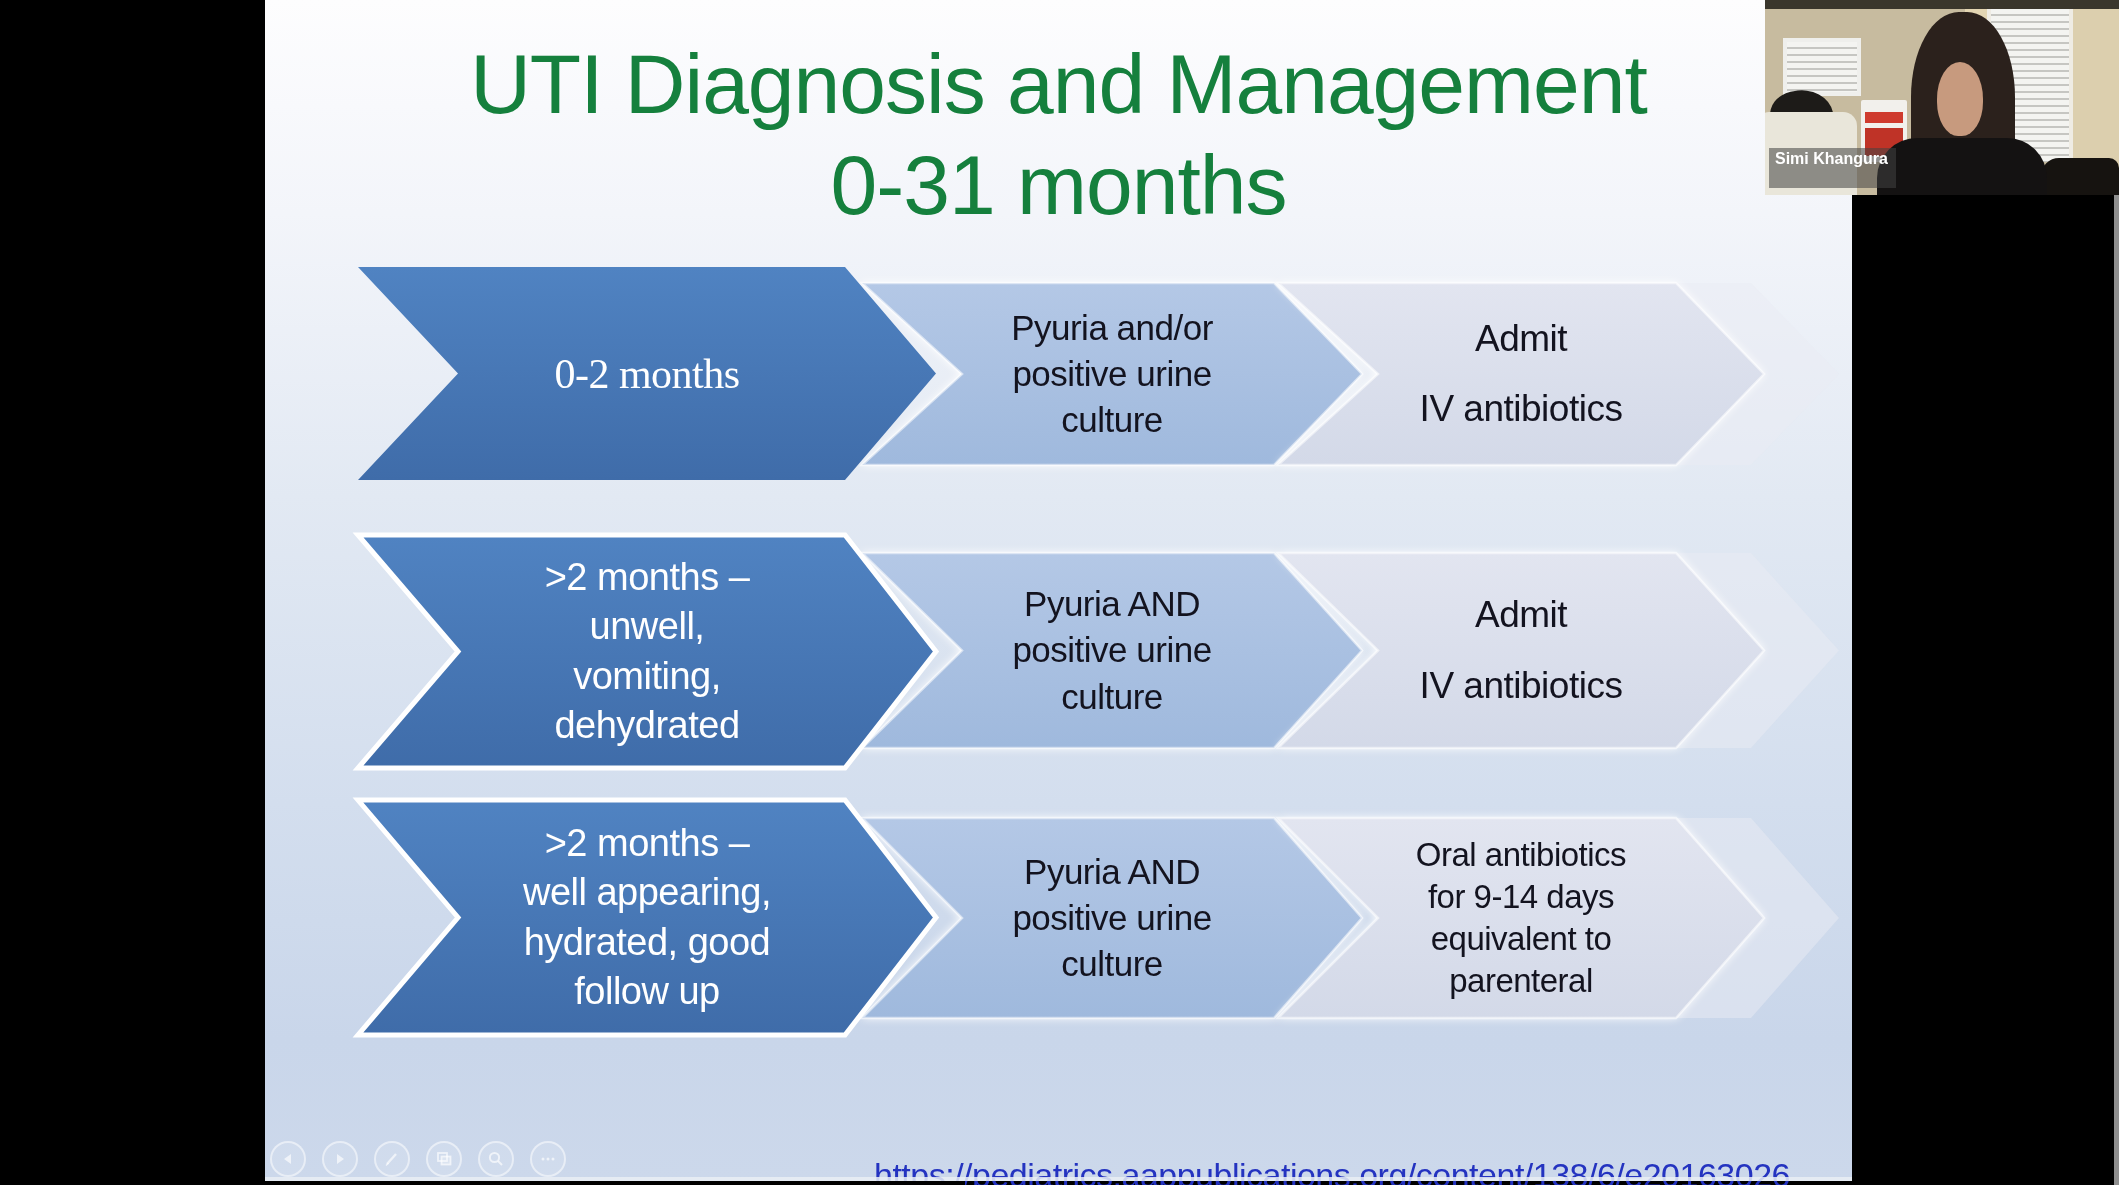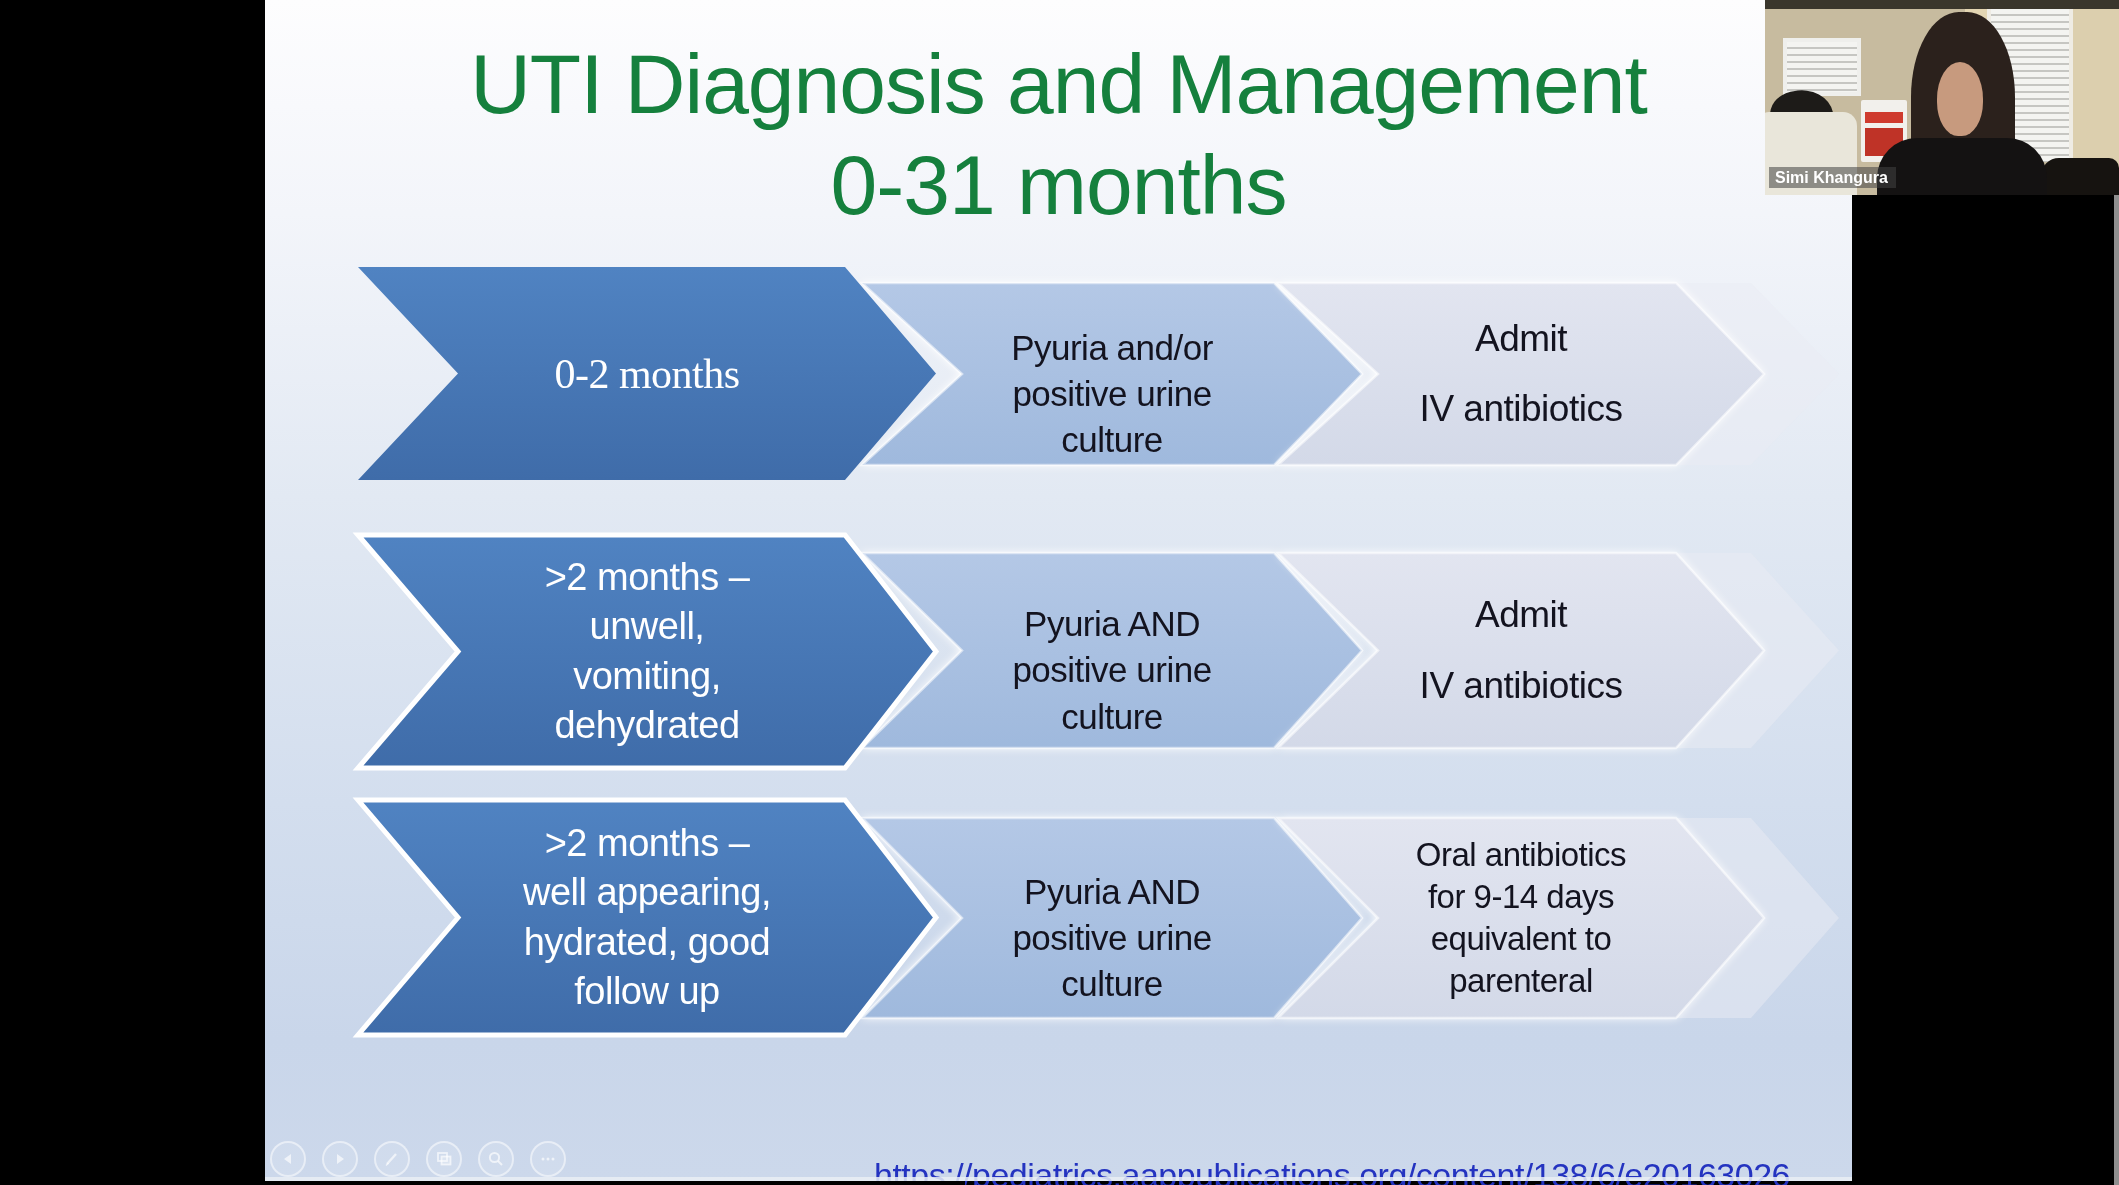--- a/index.html
+++ b/index.html
@@ -19,21 +19,21 @@
          background:linear-gradient(180deg,#fdfdfe 0%,#f3f5fa 18%,#e2e9f3 42%,#d3deee 68%,#c9d6ea 88%,#ccd8eb 100%);}
   .title{position:absolute;left:265px;top:34px;width:1587px;text-align:center;
          color:#15803d;font-size:84px;line-height:1.2;letter-spacing:-1px;}
 
   .cell{position:absolute;display:flex;align-items:center;justify-content:center;
         text-align:center;white-space:pre-line;letter-spacing:-.5px;}
   .cell.age{color:#ffffff;}
   .cell.mid,.cell.act{color:#13131f;}
   .f-age1{font-size:42px;}
   .f-age{font-size:38px;line-height:1.3;}
-  .f-crit{font-size:35px;line-height:1.32;margin-top:20px;}
+  .f-crit{font-size:35px;line-height:1.32;}
   .f-act-gap{font-size:37px;line-height:1.9;}
   .f-act-tight{font-size:33px;line-height:1.28;}
 
   .rowsvg{position:absolute;left:358px;overflow:visible;}
   .chev-light{filter:drop-shadow(0 0 4px rgba(255,255,255,.9));}
 
   .ref{position:absolute;left:660px;top:1156px;width:1130px;text-align:right;}
   .ref a{color:#2433c0;font-size:34px;text-decoration:underline;letter-spacing:-.5px;}
 
   
@@ -54,21 +54,21 @@
   .throw{position:absolute;left:6px;top:90px;width:62px;height:52px;background:#1d1b18;border-radius:40% 55% 45% 40%;transform:rotate(-12deg);}
   .shelf{position:absolute;left:96px;top:100px;width:46px;height:62px;background:#f2f0ec;border-radius:2px;}
   .bin-top{position:absolute;left:4px;top:12px;width:38px;height:11px;background:#cf3b2e;}
   .bin-big{position:absolute;left:4px;top:28px;width:38px;height:28px;background:#bf3327;}
   .body-dark{position:absolute;left:112px;top:138px;width:170px;height:60px;background:#141212;border-radius:40px 40px 0 0;}
   .hair{position:absolute;left:146px;top:12px;width:104px;height:185px;background:#2b211c;border-radius:46% 46% 30% 30%;}
   .face{position:absolute;left:172px;top:62px;width:46px;height:74px;background:#c append;}
   .face{position:absolute;left:172px;top:62px;width:46px;height:74px;background:#c79a7e;border-radius:50% 50% 46% 46%;}
   .chair{position:absolute;left:276px;top:158px;width:78px;height:37px;background:#161310;border-radius:18px 10px 0 0;}
   .name-chip{position:absolute;left:4px;bottom:7px;background:rgba(66,66,66,.55);color:#fff;
-             font-size:16px;font-weight:bold;padding:2px 8px 1px 6px;letter-spacing:0;}
+             font-size:16px;font-weight:bold;padding:2px 8px 20px 6px;letter-spacing:0;}
 </style>
 </head>
 <body>
 
 <div class="stage">
 
   <div class="slide"></div>
 
   <div class="title">
     <div>UTI Diagnosis and Management</div>

